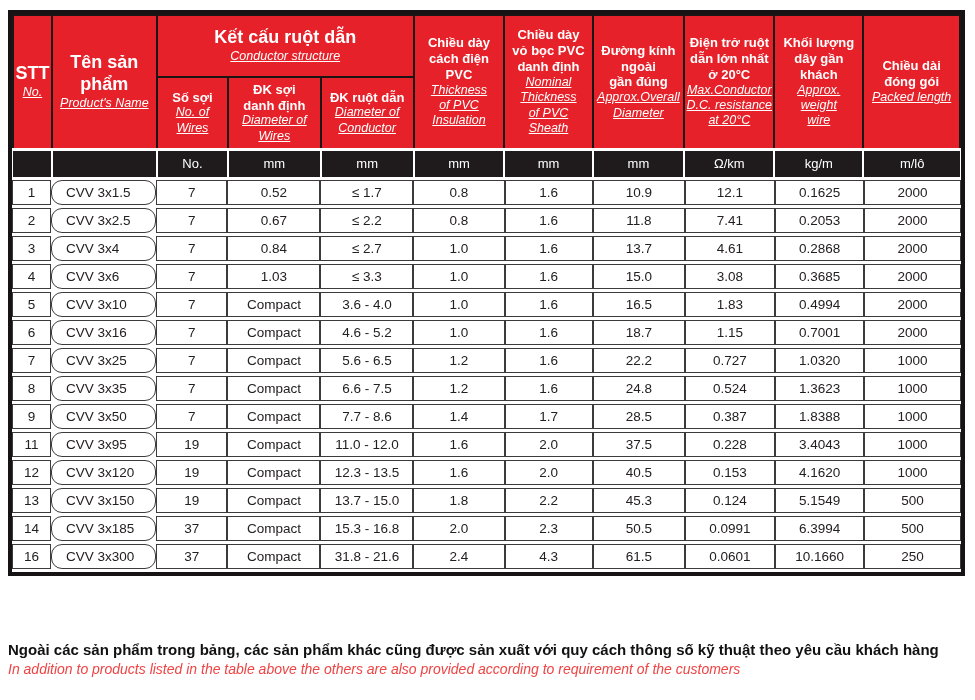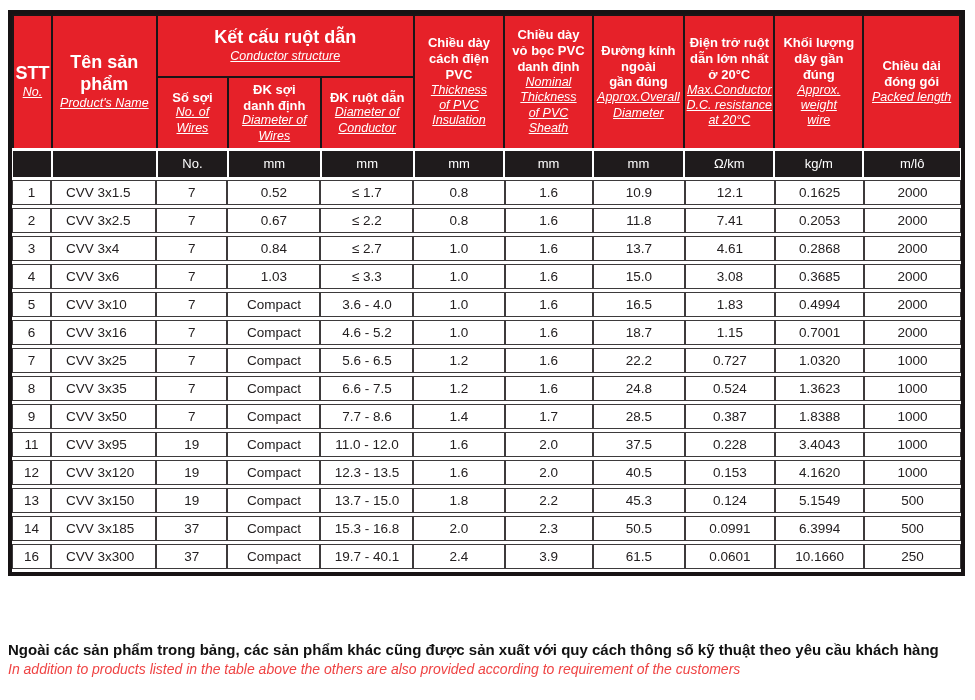--- a/index.html
+++ b/index.html
@@ -75,20 +75,21 @@
     height: 25px;
     text-align: center;
     vertical-align: middle;
     font-size: 13.5px;
     color: #242021;
     padding: 0 2px;
   }
   .dtable td.name-cell {
     text-align: left;
     padding-left: 14px;
+    border-radius: 11px;
   }
 
   
   .footer-note {
     position: absolute;
     left: 8px; top: 640px;
     width: 960px;
   }
   .footer-vn {
     font-weight: bold;
@@ -168,21 +169,21 @@
           <span class="vn">Điện trở ruột
 dẫn lớn nhất
 ở 20°C</span>
           <span class="en">Max.Conductor
 D.C. resistance
 at 20°C</span>
         </td>
         <td class="red" rowspan="2">
           <span class="vn">Khối lượng
 dây gần
-đúng</span>
+khách</span>
           <span class="en">Approx.
 weight
 wire</span>
         </td>
         <td class="red" rowspan="2">
           <span class="vn">Chiều dài
 đóng gói</span>
           <span class="en">Packed length</span>
         </td>
       </tr>
@@ -402,23 +403,23 @@
             <td>50.5</td>
             <td>0.0991</td>
             <td>6.3994</td>
             <td>500</td>
           </tr>
           <tr>
             <td>16</td>
             <td class="name-cell">CVV 3x300</td>
             <td>37</td>
             <td>Compact</td>
-            <td>19.7 - 40.1</td>
+            <td>31.8 - 21.6</td>
             <td>2.4</td>
-            <td>3.9</td>
+            <td>4.3</td>
             <td>61.5</td>
             <td>0.0601</td>
             <td>10.1660</td>
             <td>250</td>
           </tr>
         </tbody>
     </table>
 
   </div>
 

